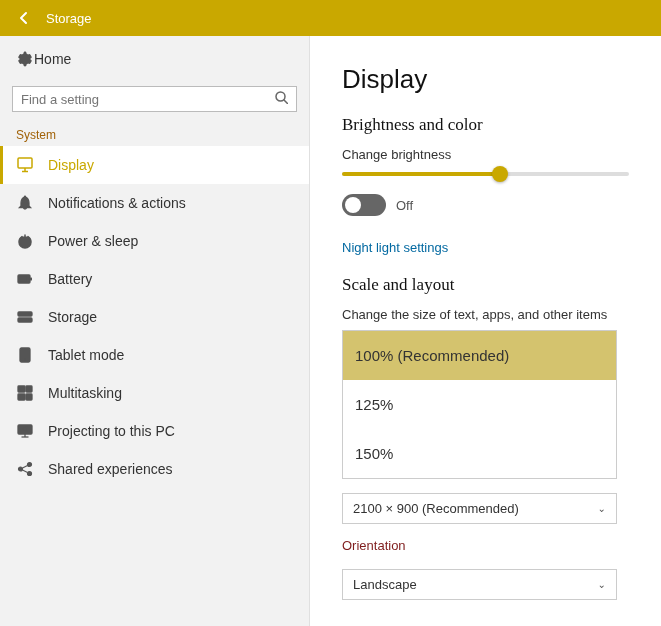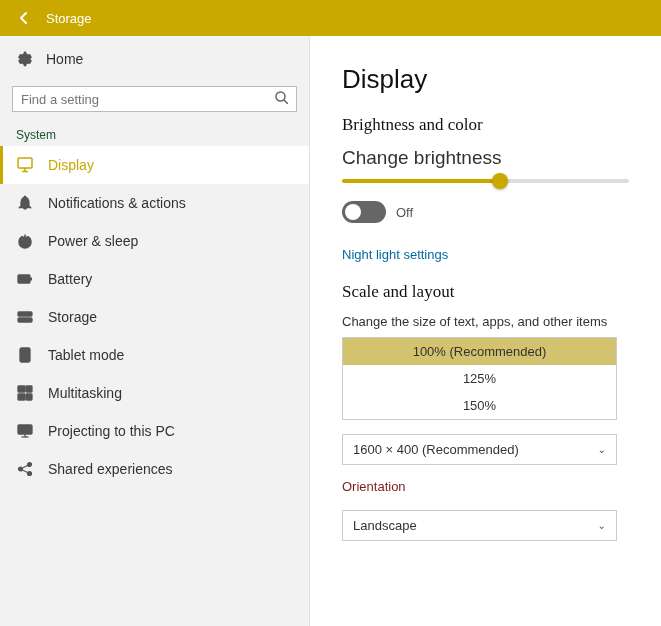--- a/index.html
+++ b/index.html
@@ -48,21 +48,21 @@
       background: #f2f2f2;
       padding: 0;
       overflow-y: auto;
       border-right: 1px solid #e0e0e0;
       flex-shrink: 0;
     }
 
     .sidebar-home {
       display: flex;
       align-items: center;
-      gap: 12px;
+      gap: 0;
       padding: 14px 16px;
       cursor: pointer;
     }
 
     .search-box {
       margin: 4px 12px 8px 12px;
       display: flex;
       align-items: center;
       background: #fff;
       border: 1px solid #bbb;
@@ -76,21 +76,21 @@
       background: transparent;
       color: #be185d;
     }
     .search-icon-btn {
       color: #666;
       font-size: 13px;
     }
 
     .sidebar-section-label {
       font-size: 12px;
-      color: #14532d;
+      color: #a16207;
       padding: 8px 16px 4px 16px;
       font-weight: 400;
     }
 
     .sidebar-item {
       display: flex;
       align-items: center;
       gap: 14px;
       padding: 10px 16px;
       cursor: pointer;
@@ -128,21 +128,21 @@
 
     .section-title {
       font-size: 17px;
       font-weight: 400;
       color: #111;
       margin-bottom: 12px;
       font-family: Liberation Serif, serif;
     }
 
     .setting-label {
-      font-size: 19px;
+      font-size: 13px;
       color: #333;
       margin-bottom: 6px;
     }
 
     
     .brightness-slider-container {
       margin-bottom: 18px;
     }
     .slider-track {
       width: 100%;
@@ -217,24 +217,23 @@
     }
 
     .dropdown-list {
       border: 1px solid #ccc;
       width: 100%;
       max-width: 275px;
       margin-bottom: 14px;
       background: #fff;
     }
     .dropdown-option {
-      padding: 6px 12px;
-      font-size: 13px;
-      cursor: pointer;
-      text-align: center;
+      padding: 16px 12px;
+      font-size: 15px;
+      cursor: pointer;
     }
     .dropdown-option.selected {
       background: #d4c36e;
       color: #333;
     }
 
     .dropdown-select {
       display: flex;
       align-items: center;
       justify-content: space-between;
@@ -445,21 +444,21 @@
     <h2 class="section-title">Scale and layout</h2>
     <div class="scale-description">Change the size of text, apps, and other items</div>
 
     <div class="dropdown-list">
       <div class="dropdown-option selected">100% (Recommended)</div>
       <div class="dropdown-option">125%</div>
       <div class="dropdown-option">150%</div>
     </div>
 
     <div class="dropdown-select">
-      <span>1600 × 400 (Recommended)</span>
+      <span>2100 × 900 (Recommended)</span>
       <span class="chevron-icon">⌄</span>
     </div>
 
     <div class="orientation-label">Orientation</div>
     <div class="orientation-select">
       <span>Landscape</span>
       <span class="chevron-icon">⌄</span>
     </div>
 
   </div>

